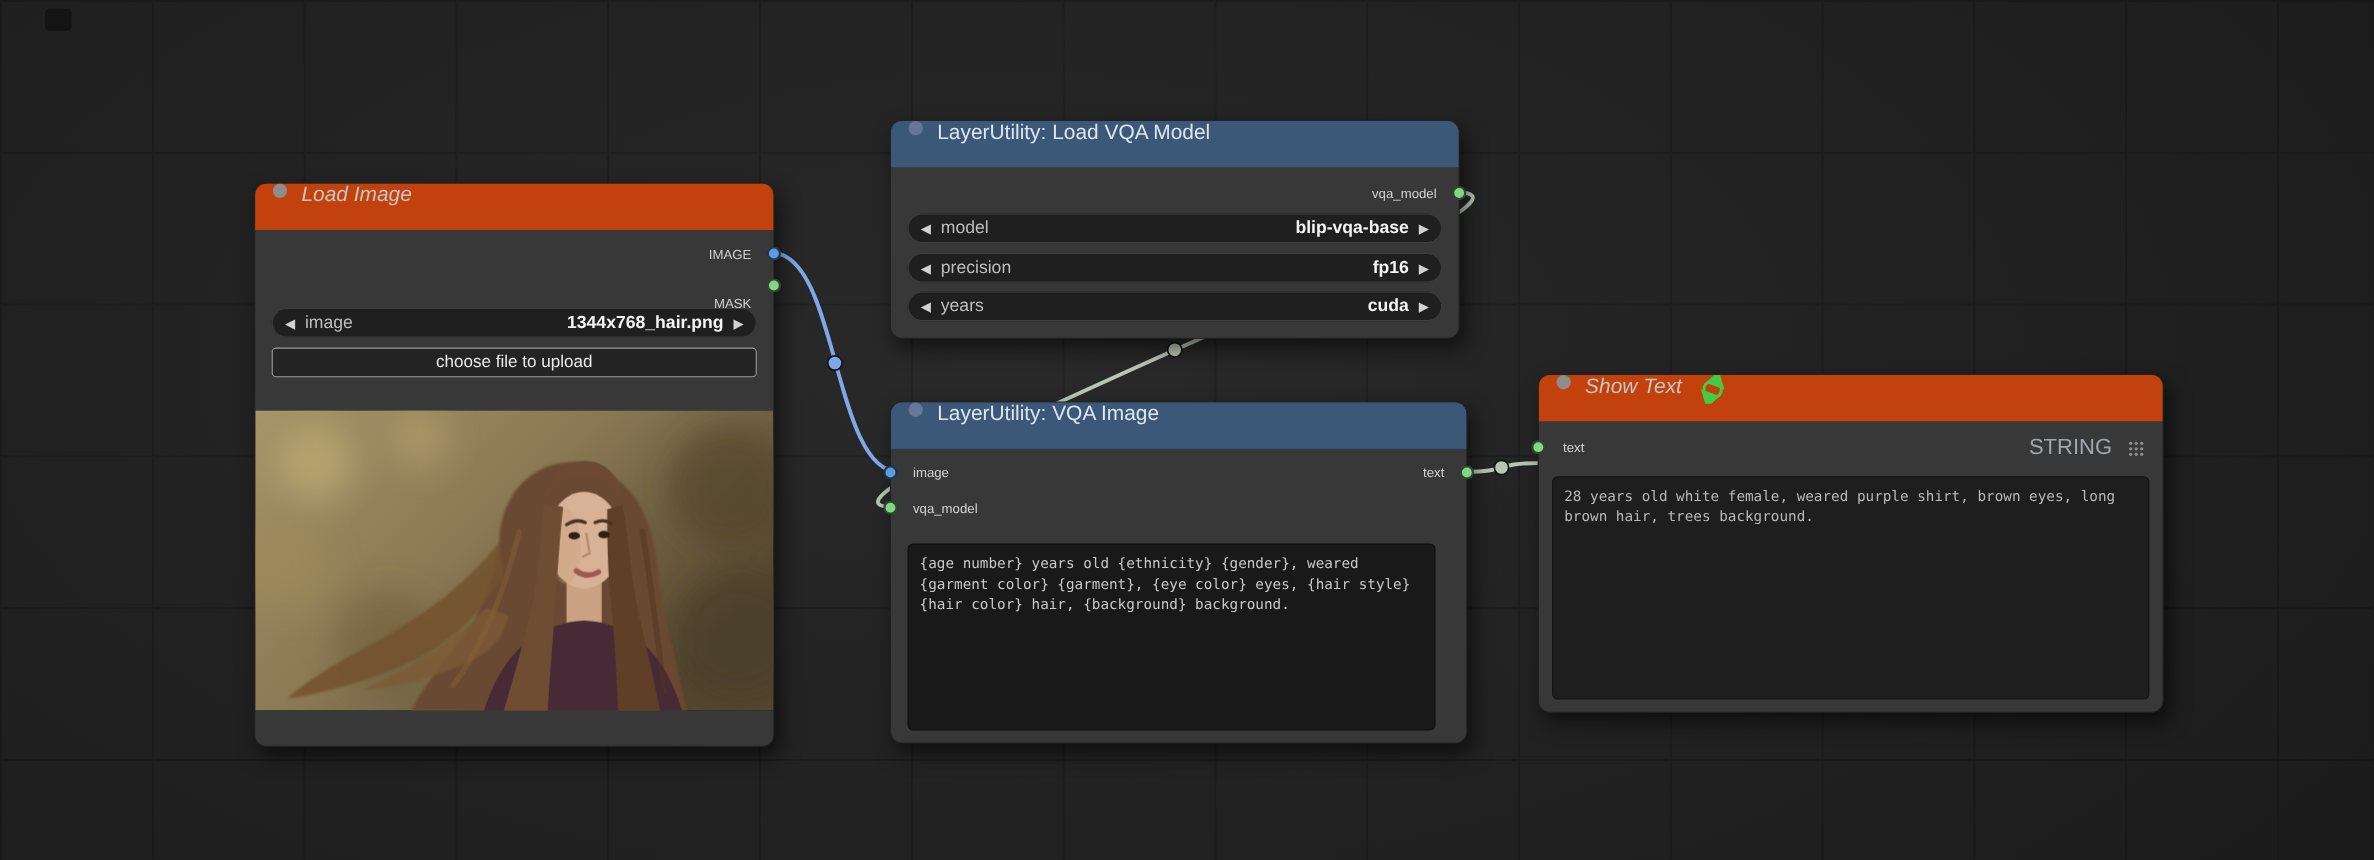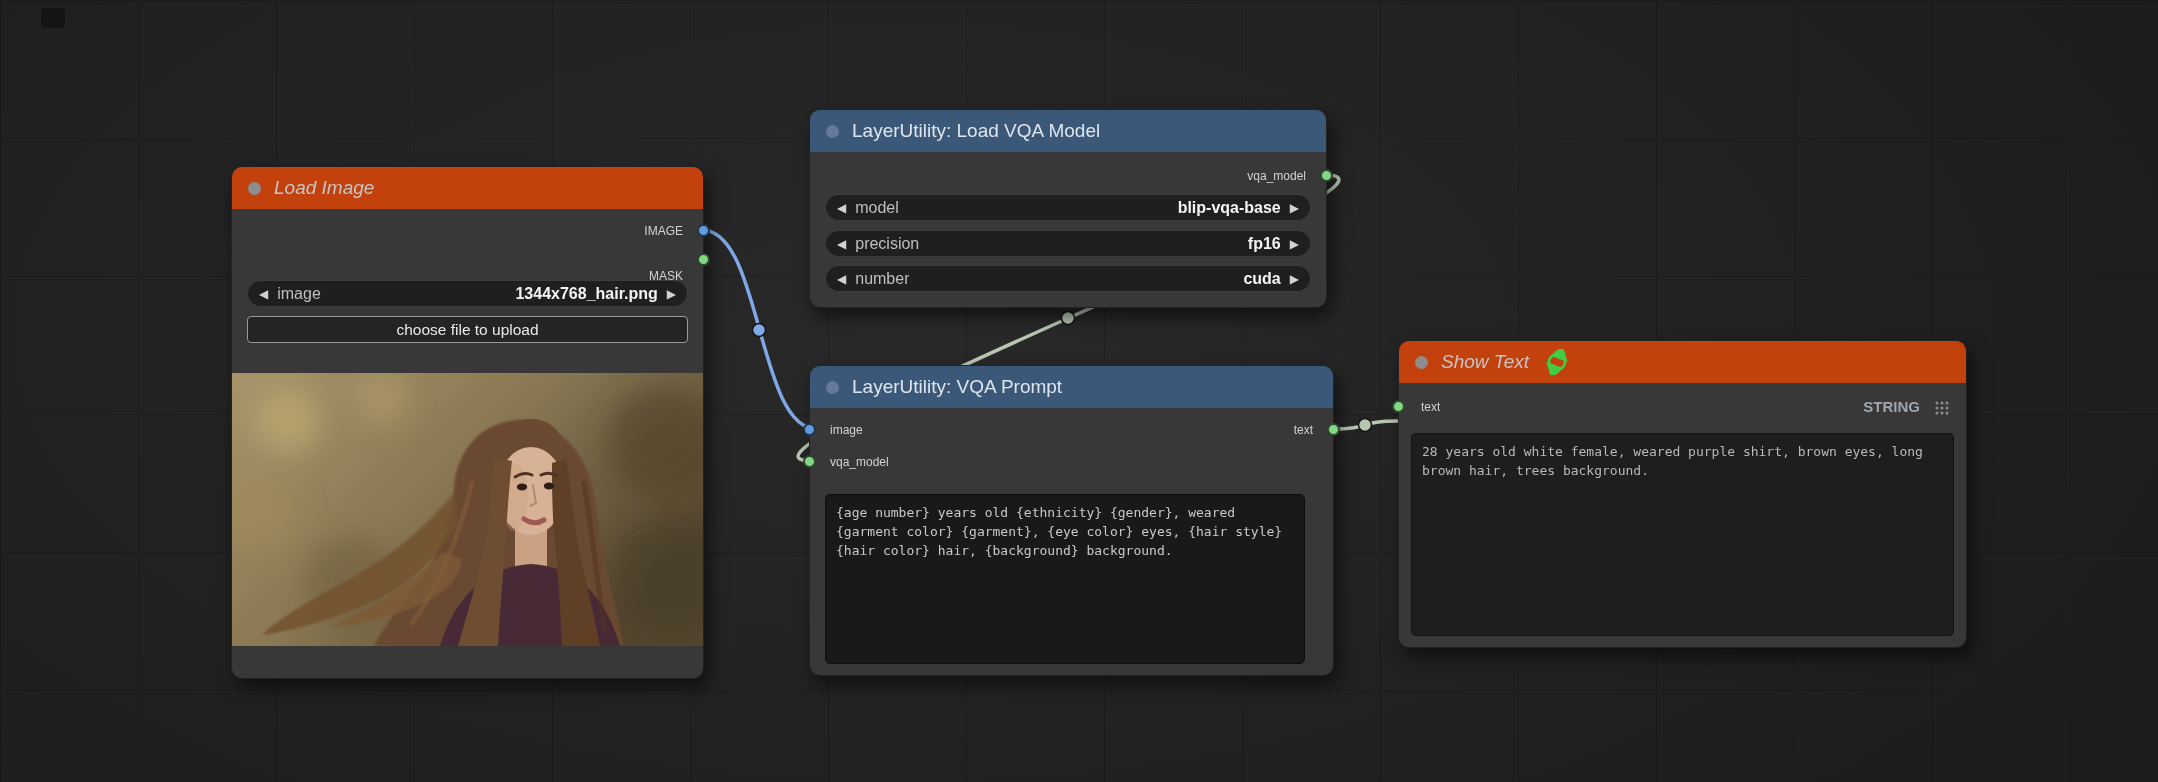--- a/index.html
+++ b/index.html
@@ -15,21 +15,21 @@
     background-size:auto,138px 138px,138px 138px;
   }
 
   .corner-btn{position:absolute;left:41px;top:8px;width:24px;height:20px;background:#141414;border-radius:4px;z-index:2;}
 
   .link-layer{position:absolute;left:0;top:0;z-index:1;pointer-events:none;}
   .link{fill:none;stroke-width:3.5px;}
   .ldot{stroke:#141414;stroke-width:1.5px;}
 
   .node{position:absolute;background:#383838;border:1px solid #222;border-radius:11px;box-shadow:5px 9px 18px rgba(0,0,0,.55);z-index:2;}
-  .nheader{height:42px;display:flex;align-items:center;gap:13px;padding:0 16px;border-radius:10px 10px 0 0;cursor:move;}
+  .nheader{height:42px;display:flex;gap:13px;padding:0 16px;border-radius:10px 10px 0 0;cursor:move;}
   .nheader.dark{background:#c2410c;font-style:italic;}
   .nheader.blue{background:#3c5878;}
   .tdot{width:13px;height:13px;border-radius:50%;background:#8d8d8d;flex:none;}
   .nheader.blue .tdot{background:#65789a;}
   .ntitle{font-size:19px;color:#c6c6c6;white-space:nowrap;}
   .nheader.blue .ntitle{color:#dee5ee;}
 
   .plabel{position:absolute;height:26px;line-height:26px;font-size:12px;color:#d2d2d2;white-space:nowrap;}
   .plabel.right{right:20px;}
   .plabel.left{left:20px;}
@@ -51,21 +51,21 @@
     box-sizing:border-box;}
 
   .preview{position:absolute;left:0;right:0;overflow:hidden;background:#2a2a2a;}
   .preview svg{display:block;}
 
   textarea.ta{position:absolute;background:#191919;border:1px solid #0e0e0e;border-radius:5px;color:#c9c9c9;
     font-family:"DejaVu Sans Mono",monospace;font-size:13px;line-height:1.45;padding:9px 10px;resize:none;outline:none;
     box-sizing:border-box;overflow:hidden;}
   textarea.show-ta{background:#1e1e1e;border-color:#121212;color:#b9b9b9;}
 
-  .type-label{position:absolute;font-size:15px;color:#a0a6ad;height:26px;line-height:26px;font-weight:bold;}
+  .type-label{position:absolute;font-size:20px;color:#a0a6ad;height:26px;line-height:26px;}
   .grid-icon{position:absolute;}
   .refresh{flex:none;margin-left:2px;}
 </style>
 </head>
 <body>
 
 <div class="canvas">
 
   <div class="corner-btn"></div>
 
@@ -163,30 +163,30 @@
       <span class="arr">▶</span>
     </div>
     <div class="combo" style="top:120px">
       <span class="arr">◀</span>
       <span class="wl">precision</span>
       <span class="wv">fp16</span>
       <span class="arr">▶</span>
     </div>
     <div class="combo" style="top:155px">
       <span class="arr">◀</span>
-      <span class="wl">number</span>
+      <span class="wl">years</span>
       <span class="wv">cuda</span>
       <span class="arr">▶</span>
     </div>
   </div>
 
   <div class="node" style="left:809px;top:365px;width:523px;height:309px">
     <div class="nheader blue">
       <span class="tdot"></span>
-      <span class="ntitle">LayerUtility: VQA Prompt</span>
+      <span class="ntitle">LayerUtility: VQA Image</span>
     </div>
 
     <span class="pdot in blue" style="top:57px"></span>
     <div class="plabel left" style="top:51px">image</div>
 
     <span class="pdot in green" style="top:89px"></span>
     <div class="plabel left" style="top:83px">vqa_model</div>
 
     <div class="plabel right" style="top:51px">text</div>
     <span class="pdot out green" style="top:57px"></span>

